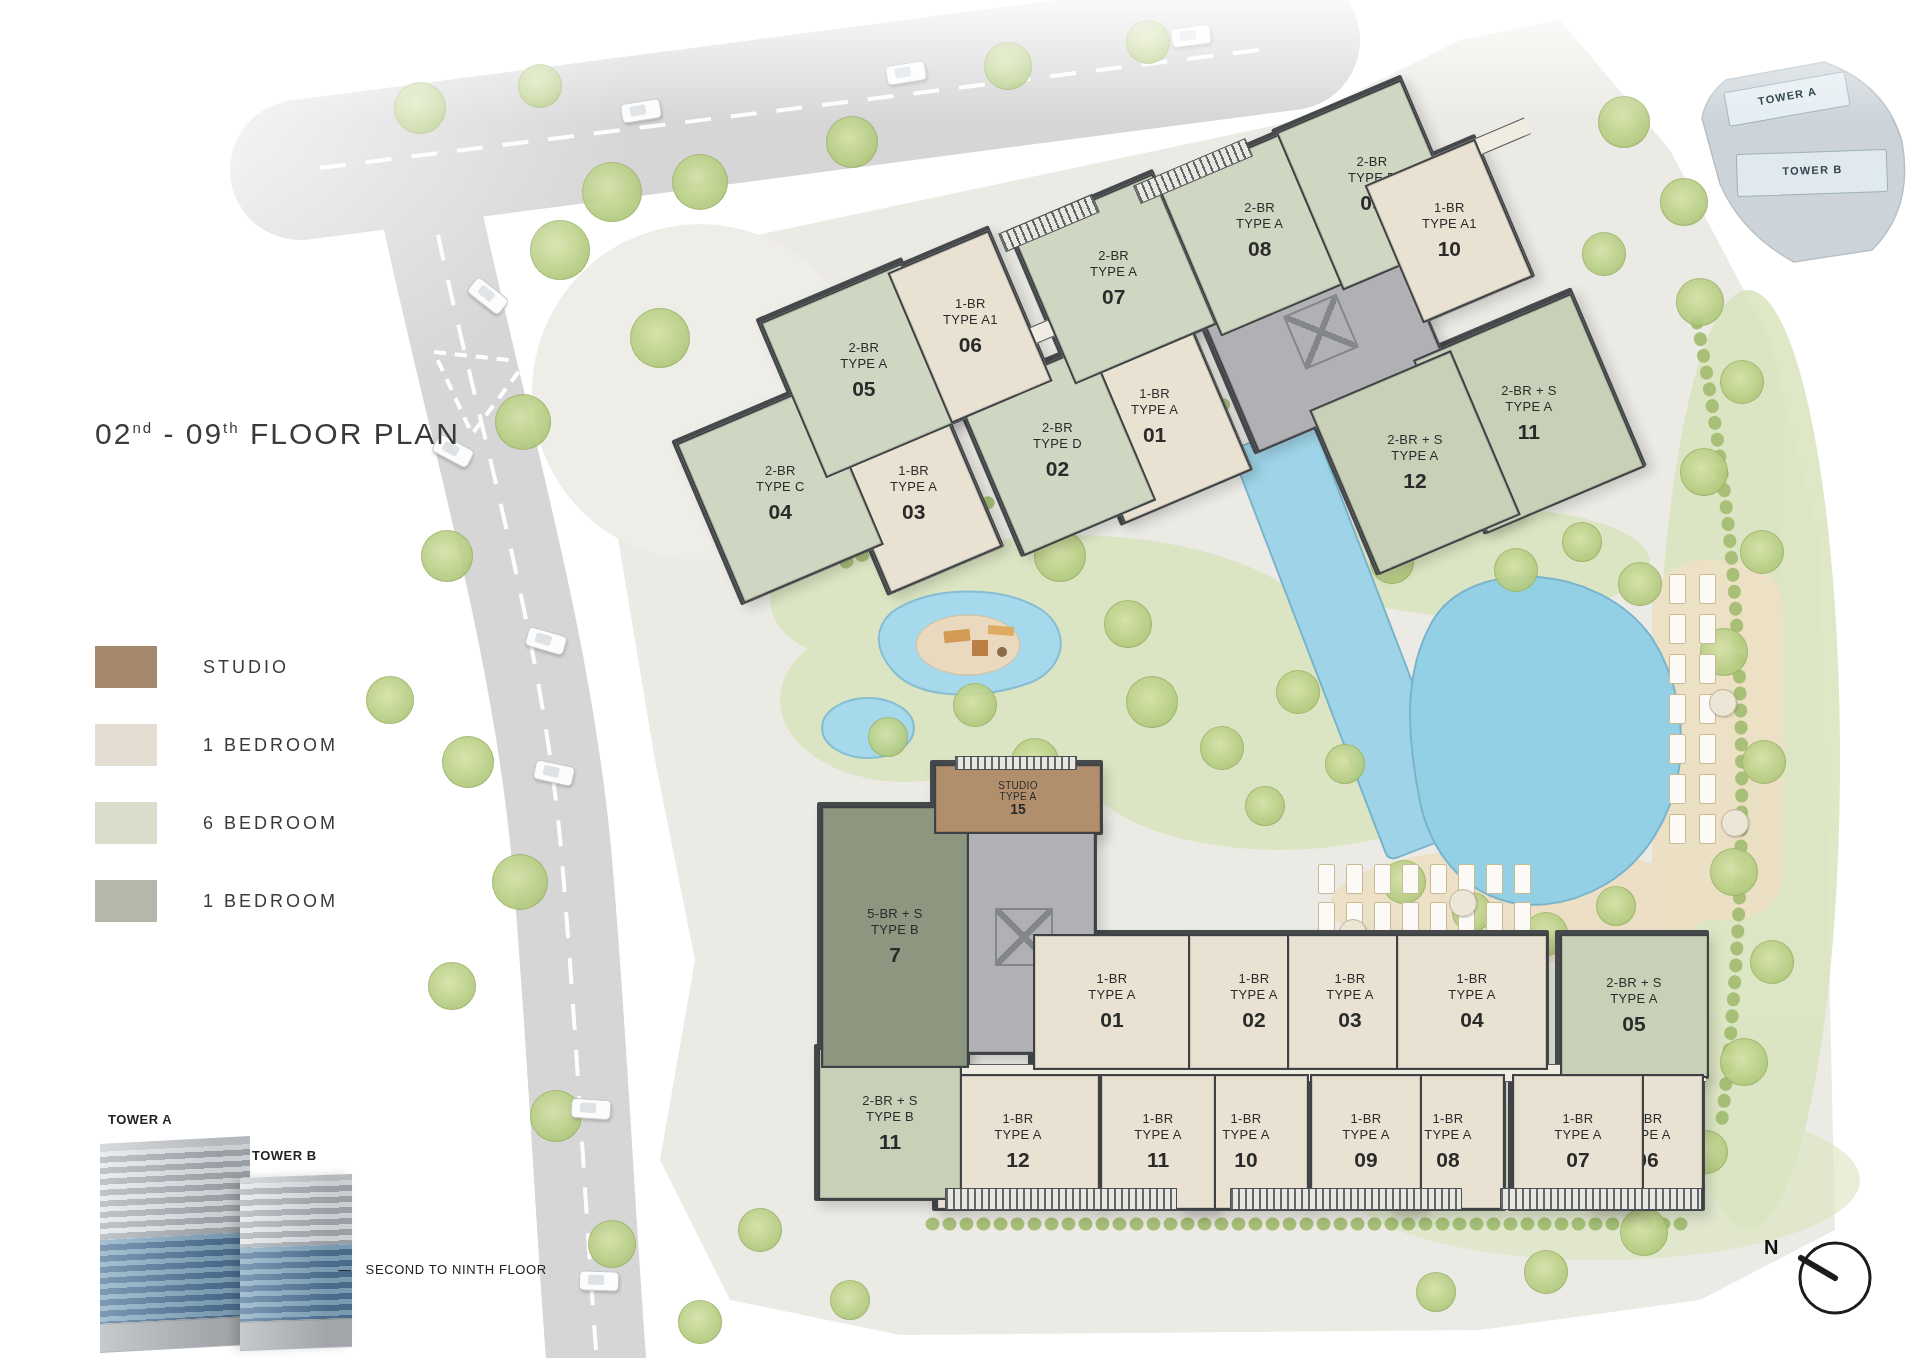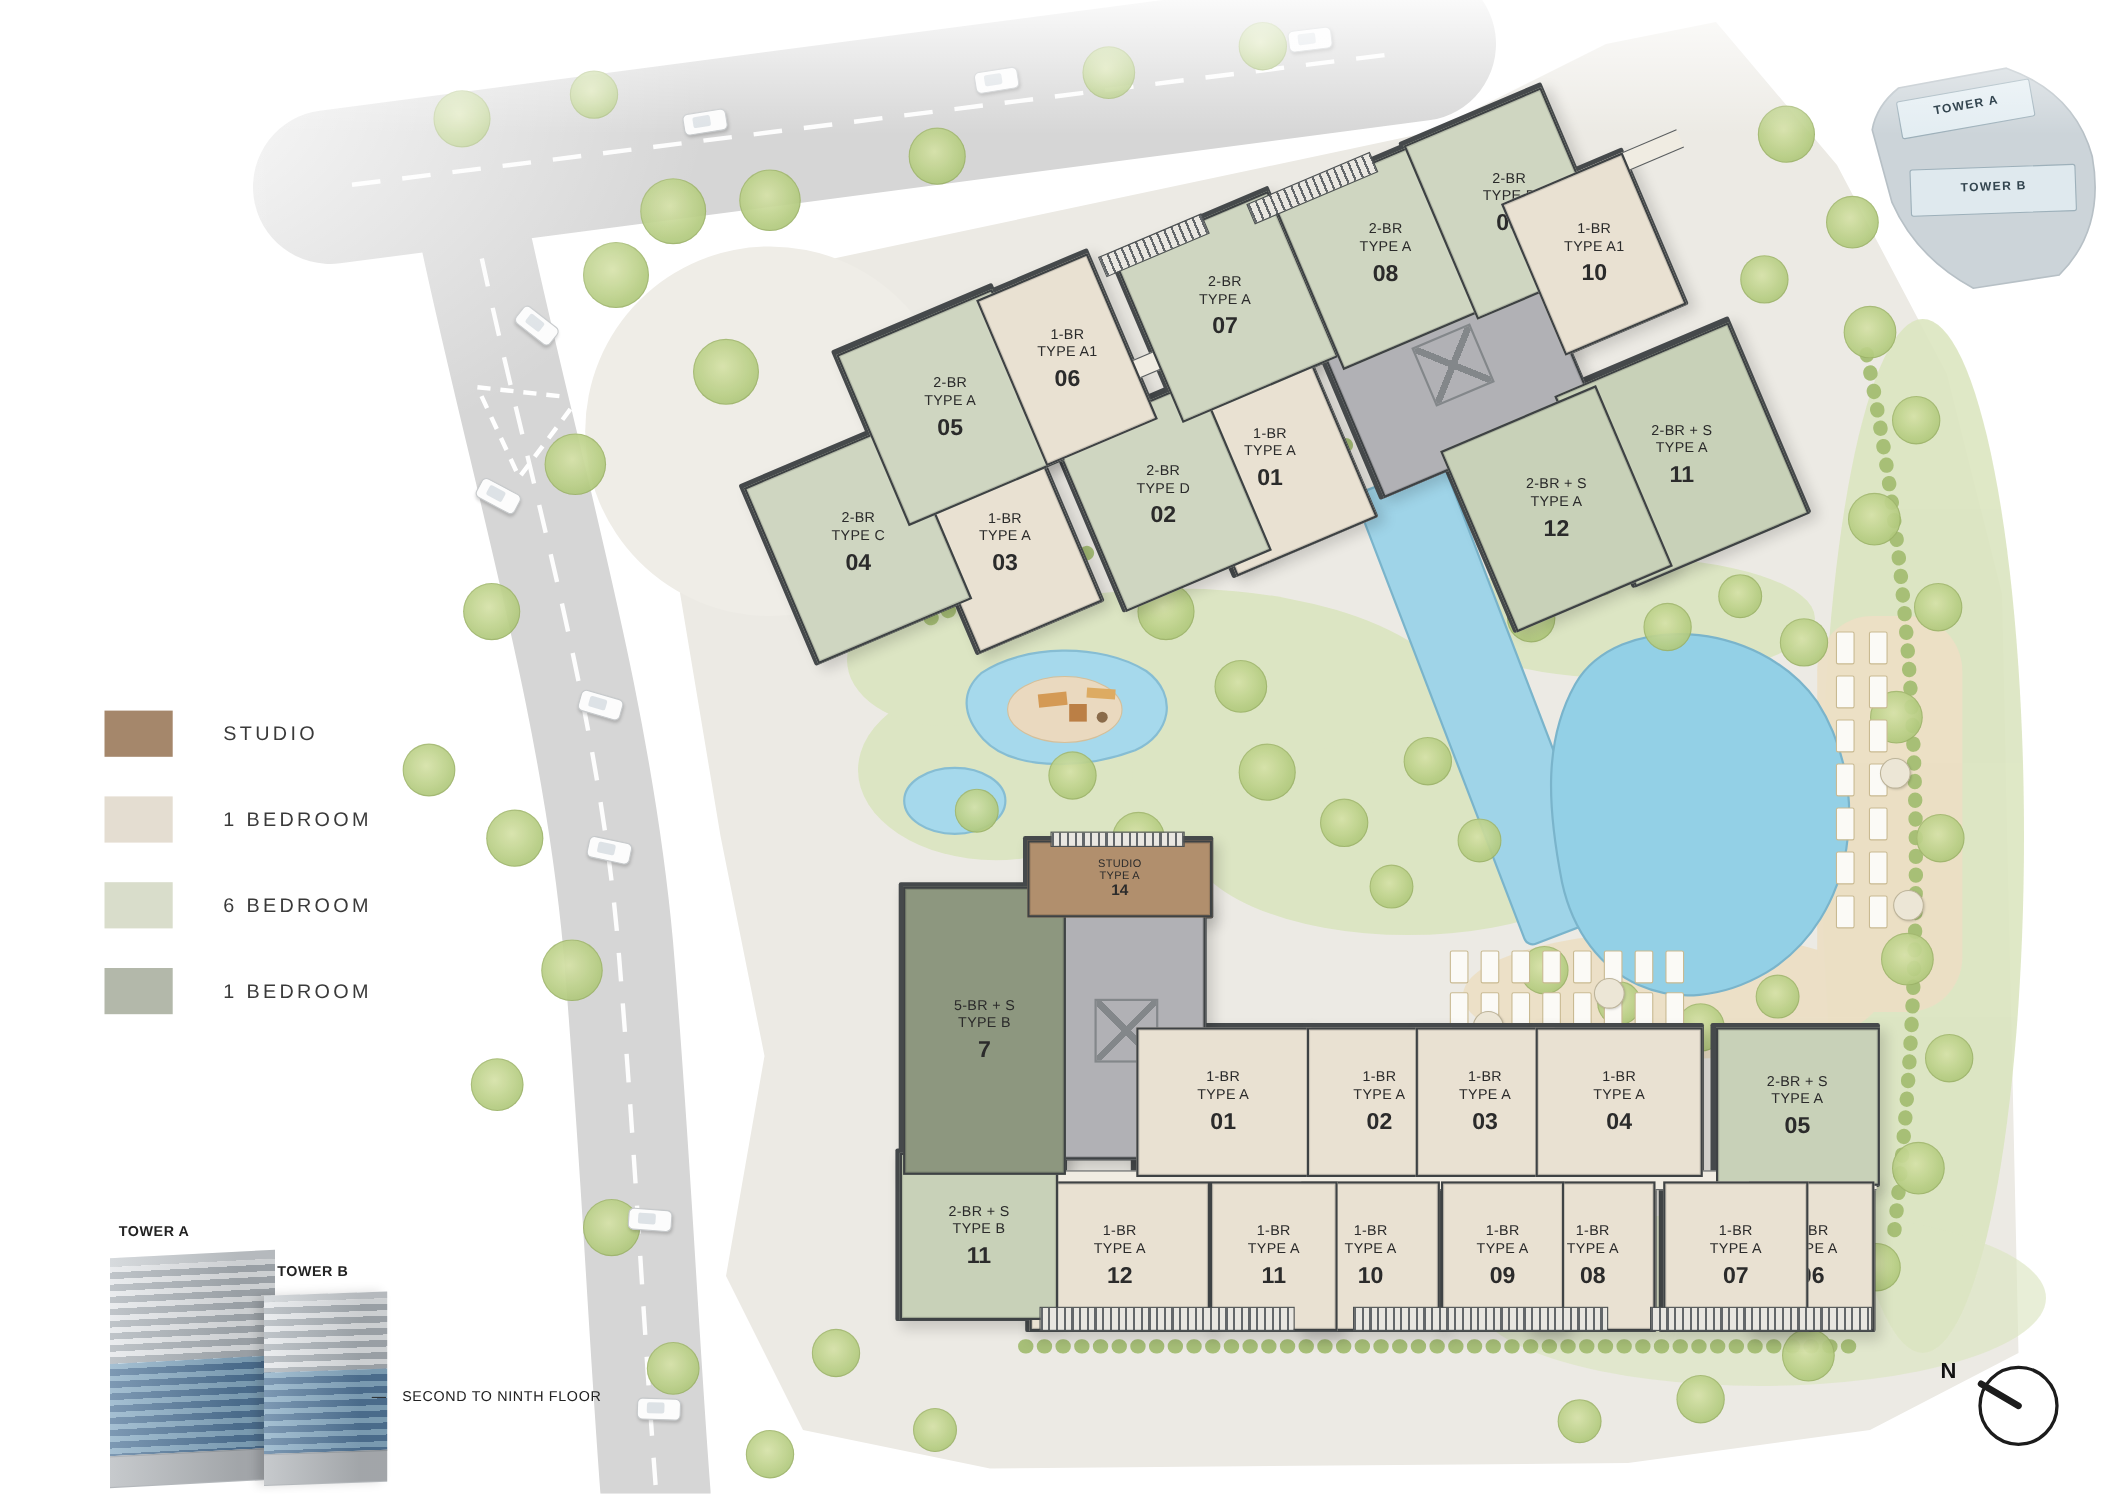--- a/index.html
+++ b/index.html
@@ -448,32 +448,35 @@
         <div class="u-label">
           <div class="l1">5-BR + S</div>
           <div class="l2">TYPE B</div>
           <div class="num">7</div>
         </div>
       </div>
       <div class="ucell small" style="left: 934px; top: 764px; width: 164px; height: 66px; background: rgb(177, 143, 109);">
         <div class="u-label">
           <div class="l1">STUDIO</div>
           <div class="l2">TYPE A</div>
-          <div class="num">14</div>
+          <div class="num">15</div>
         </div>
       </div>
       <div class="balc" style="left: 945px; top: 1188px; width: 230px; height: 20px;"></div>
       <div class="balc" style="left: 1230px; top: 1188px; width: 230px; height: 20px;"></div>
       <div class="balc" style="left: 1500px; top: 1188px; width: 200px; height: 20px;"></div>
       <div class="balc" style="left: 1132px; top: 161px; width: 120px; height: 18px; transform: rotate(-23deg);"></div>
       <div class="balc" style="left: 998px; top: 213px; width: 100px; height: 18px; transform: rotate(-23deg);"></div>
       <div class="balc" style="left: 955px; top: 756px; width: 120px; height: 12px;"></div>
     </div>
 
   <div id="notes">
+    <div class="title">
+      <span>02</span><sup>nd</sup><span> - </span><span>09</span><sup>th</sup><span> FLOOR PLAN</span>
+    </div>
 
     <div class="legend">
       <div id="legend-list">
           <div class="legend-item">
             <span class="swatch" style="background: rgb(165, 135, 107);"></span>
             <span class="legend-label">STUDIO</span>
           </div>
           <div class="legend-item">
             <span class="swatch" style="background: rgb(228, 221, 209);"></span>
             <span class="legend-label">1 BEDROOM</span>

